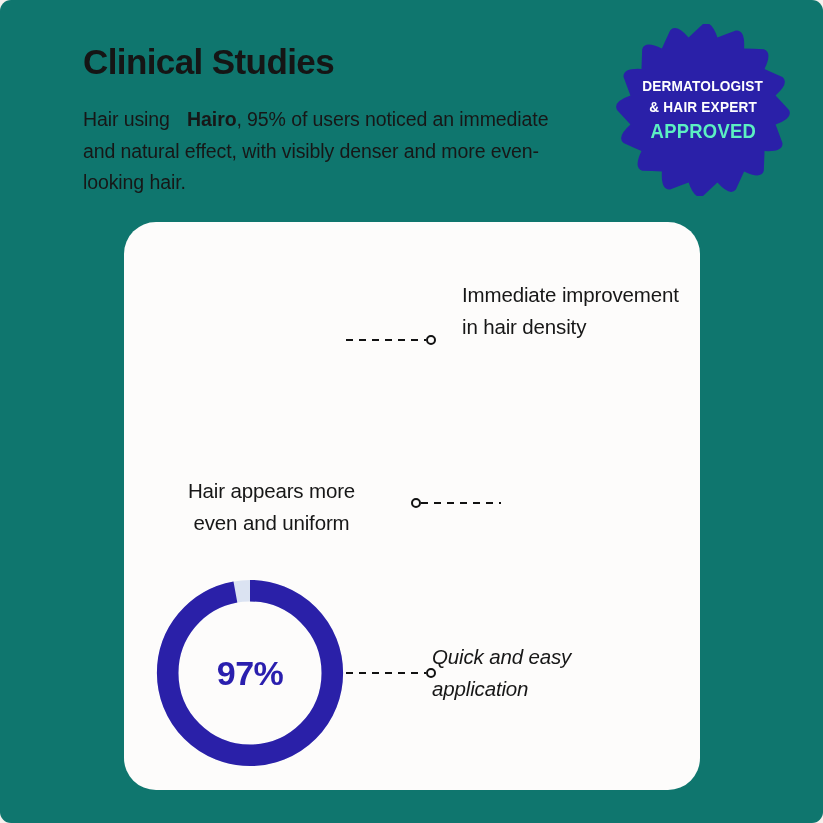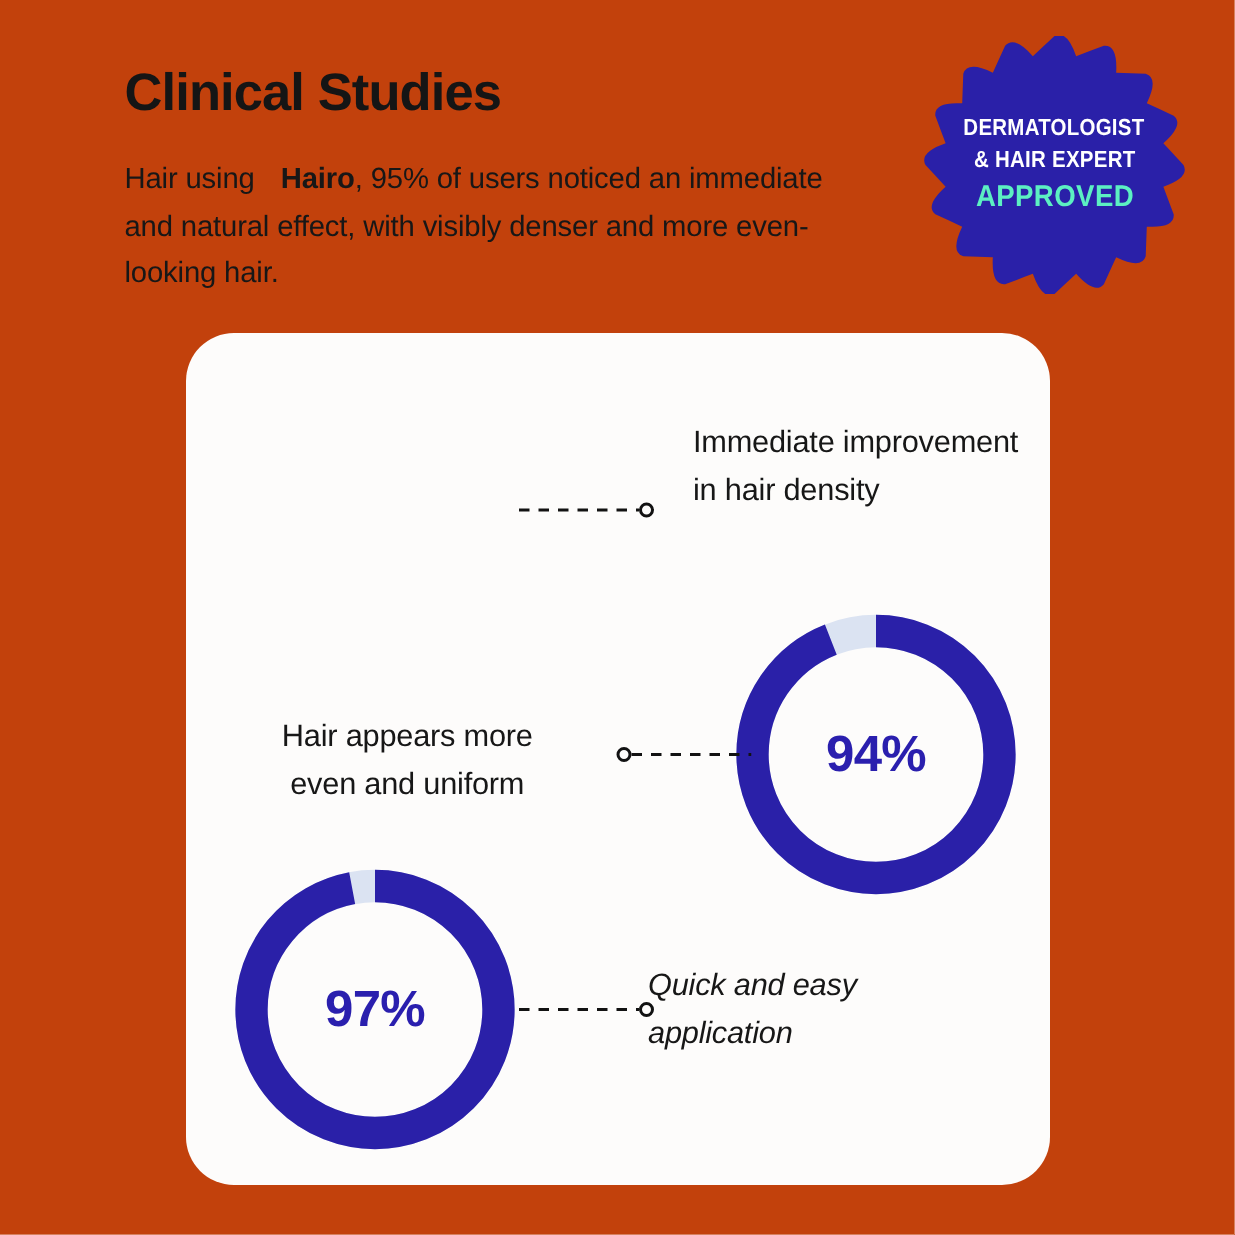--- a/index.html
+++ b/index.html
@@ -11,21 +11,22 @@
     height: 823px;
     background: #f6f1ee;
     font-family: "Liberation Sans", sans-serif;
     overflow: hidden;
     position: relative;
   }
 
   .page {
     position: absolute;
     inset: 0;
-    background: #c2410c;
+    background: #0f766e;
+    border-radius: 11px;
   }
 
   
   .header {
     position: absolute;
     left: 83px;
     top: 42px;
     width: 500px;
   }
   .page-title {
@@ -181,27 +182,20 @@
 
     <div class="connector conn-1">
       <svg viewBox="0 0 92 14">
         <line x1="0" y1="7" x2="80" y2="7" stroke="#121212" stroke-width="2" stroke-dasharray="7 6"></line>
         <circle cx="85" cy="7" r="4" fill="none" stroke="#121212" stroke-width="2"></circle>
       </svg>
     </div>
 
     <div class="chart-label label-1">Immediate improvement in hair density</div>
 
-    <div class="donut donut-2">
-      <svg viewBox="0 0 100 100">
-        <circle class="track" cx="50" cy="50" r="42" fill="none" stroke="#dbe3f2" stroke-width="11"></circle>
-        <circle class="value-arc" cx="50" cy="50" r="42" fill="none" stroke="#2a20a8" stroke-width="11" transform="rotate(-90 50 50)" stroke-dasharray="248.06015592745007 263.89378290154264"></circle>
-      </svg>
-      <div class="donut-value">94%</div>
-    </div>
 
     <div class="connector conn-2">
       <svg viewBox="0 0 92 14">
         <circle cx="7" cy="7" r="4" fill="none" stroke="#121212" stroke-width="2"></circle>
         <line x1="12" y1="7" x2="92" y2="7" stroke="#121212" stroke-width="2" stroke-dasharray="7 6"></line>
       </svg>
     </div>
 
     <div class="chart-label label-2">Hair appears more even and uniform</div>
 

